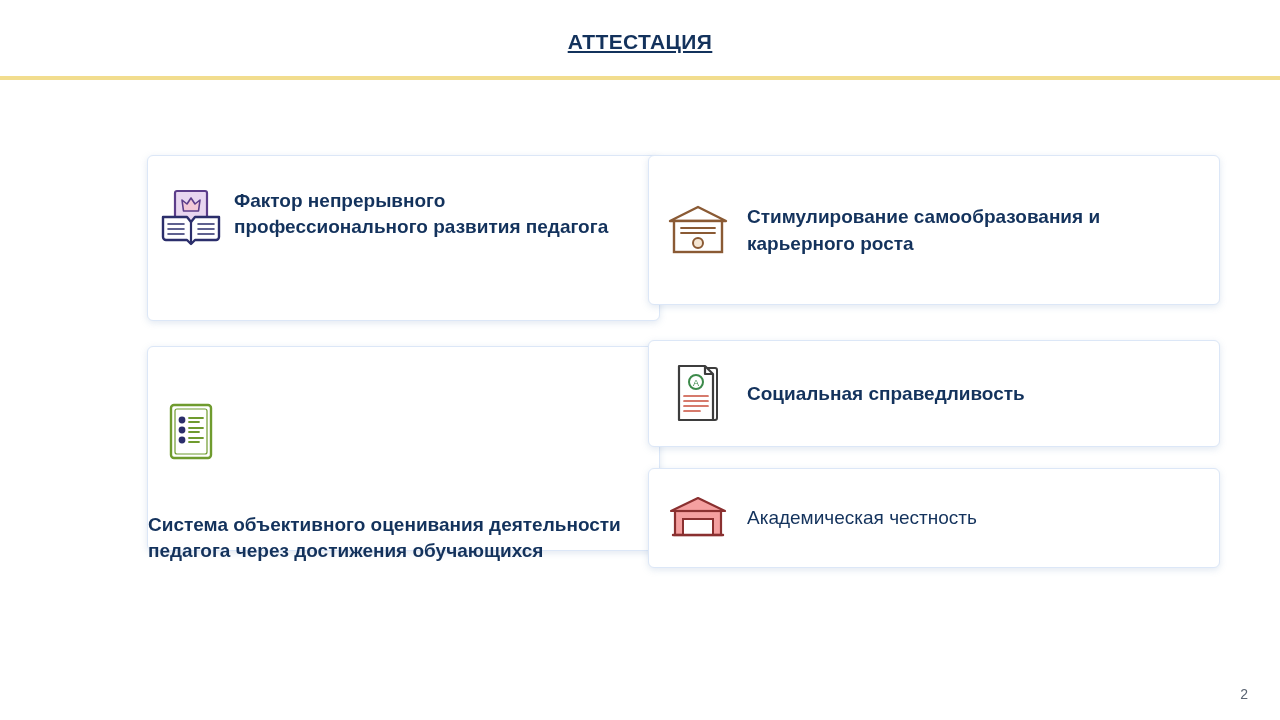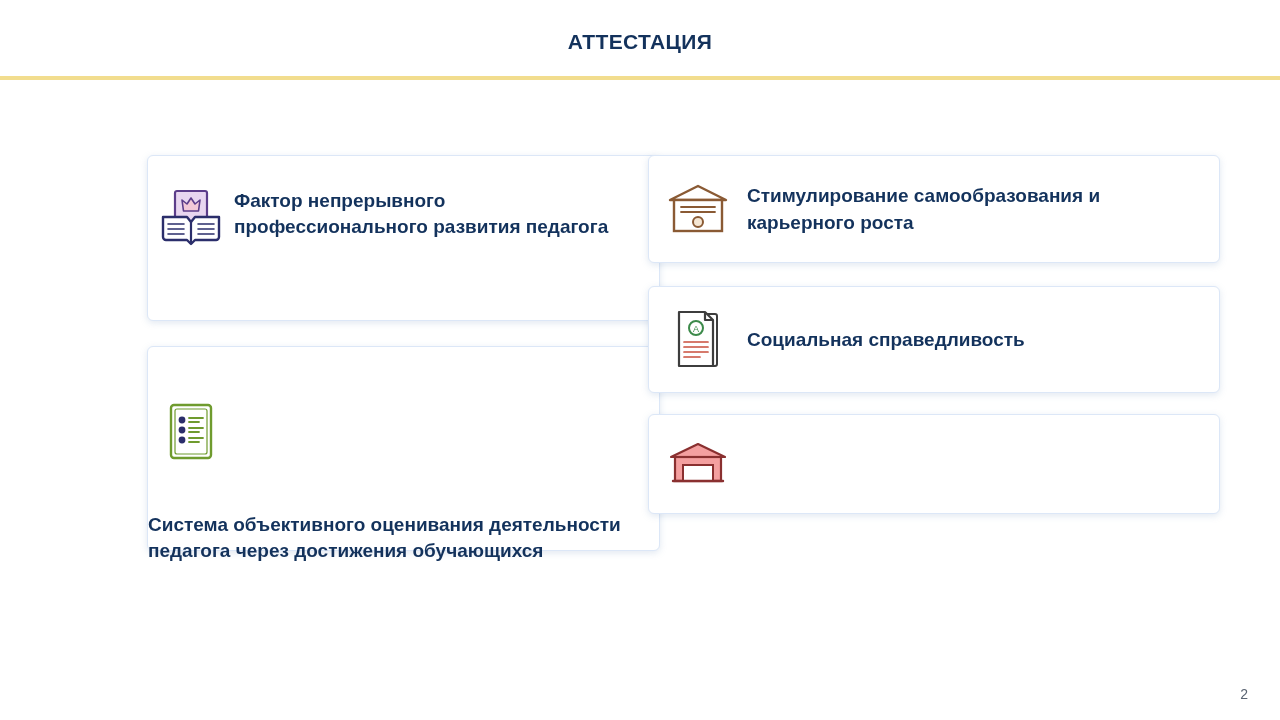--- a/index.html
+++ b/index.html
@@ -24,20 +24,21 @@
   .slide-title {
     position: absolute;
     top: 30px;
     left: 0;
     width: 100%;
     text-align: center;
     font-size: 21px;
     font-weight: bold;
     color: #13325c;
     letter-spacing: 0.4px;
+    text-decoration: underline;
   }
   .title-rule {
     position: absolute;
     top: 76px;
     left: 0;
     width: 1280px;
     height: 4px;
     background: #f2dd8e;
   }
 
@@ -91,21 +92,21 @@
   
   .card-l1 { height: 166px; margin-bottom: 25px; }
   .card-l2 { height: 205px; flex-direction: column; }
 
   .card-l1 .icon-wrap { align-self: flex-start; margin-top: 33px; }
   .card-l1 .card-text { align-self: flex-start; margin-top: 32px; }
   .card-l2 .icon-wrap { align-self: flex-start; margin-top: 53px; }
   .card-l2 .card-text { align-self: flex-start; margin-top: 50px; }
 
   
-  .card-r1 { height: 108px; margin-bottom: 23px; }
+  .card-r1 { height: 150px; margin-bottom: 35px; }
   .card-r2 { height: 107px; margin-bottom: 21px; }
   .card-r3 { height: 100px; }
 
   .card-r1 .icon-wrap { width: 98px; }
   .card-r2 .icon-wrap { width: 98px; }
   .card-r3 .icon-wrap { width: 98px; }
 
   .card-r1 .card-text { font-size: 19px; line-height: 27px; }
   .card-r2 .card-text { font-size: 19px; text-align: center; }
   .card-r3 .card-text { font-size: 19px; font-weight: normal; }
@@ -192,19 +193,20 @@
 
       <div class="card card-r3">
         <div class="icon-wrap">
           <svg width="62" height="48" viewBox="0 0 62 48">
             <path d="M31 4 L58 17 H4 Z" fill="#f4a0a0" stroke="#8a3030" stroke-width="2.2" stroke-linejoin="round"></path>
             <rect x="8" y="17" width="46" height="24" fill="#f4a0a0" stroke="#8a3030" stroke-width="2.2"></rect>
             <rect x="16" y="25" width="30" height="16" fill="#ffffff" stroke="#8a3030" stroke-width="2"></rect>
             <path d="M6 41 h50" stroke="#8a3030" stroke-width="2.4" stroke-linecap="round"></path>
           </svg>
         </div>
+        <div class="card-text">Академическая честность</div>
       </div>
 
     </div>
   </div>
 
   <div class="page-number">2</div>
 </div>
 
 </body></html>

